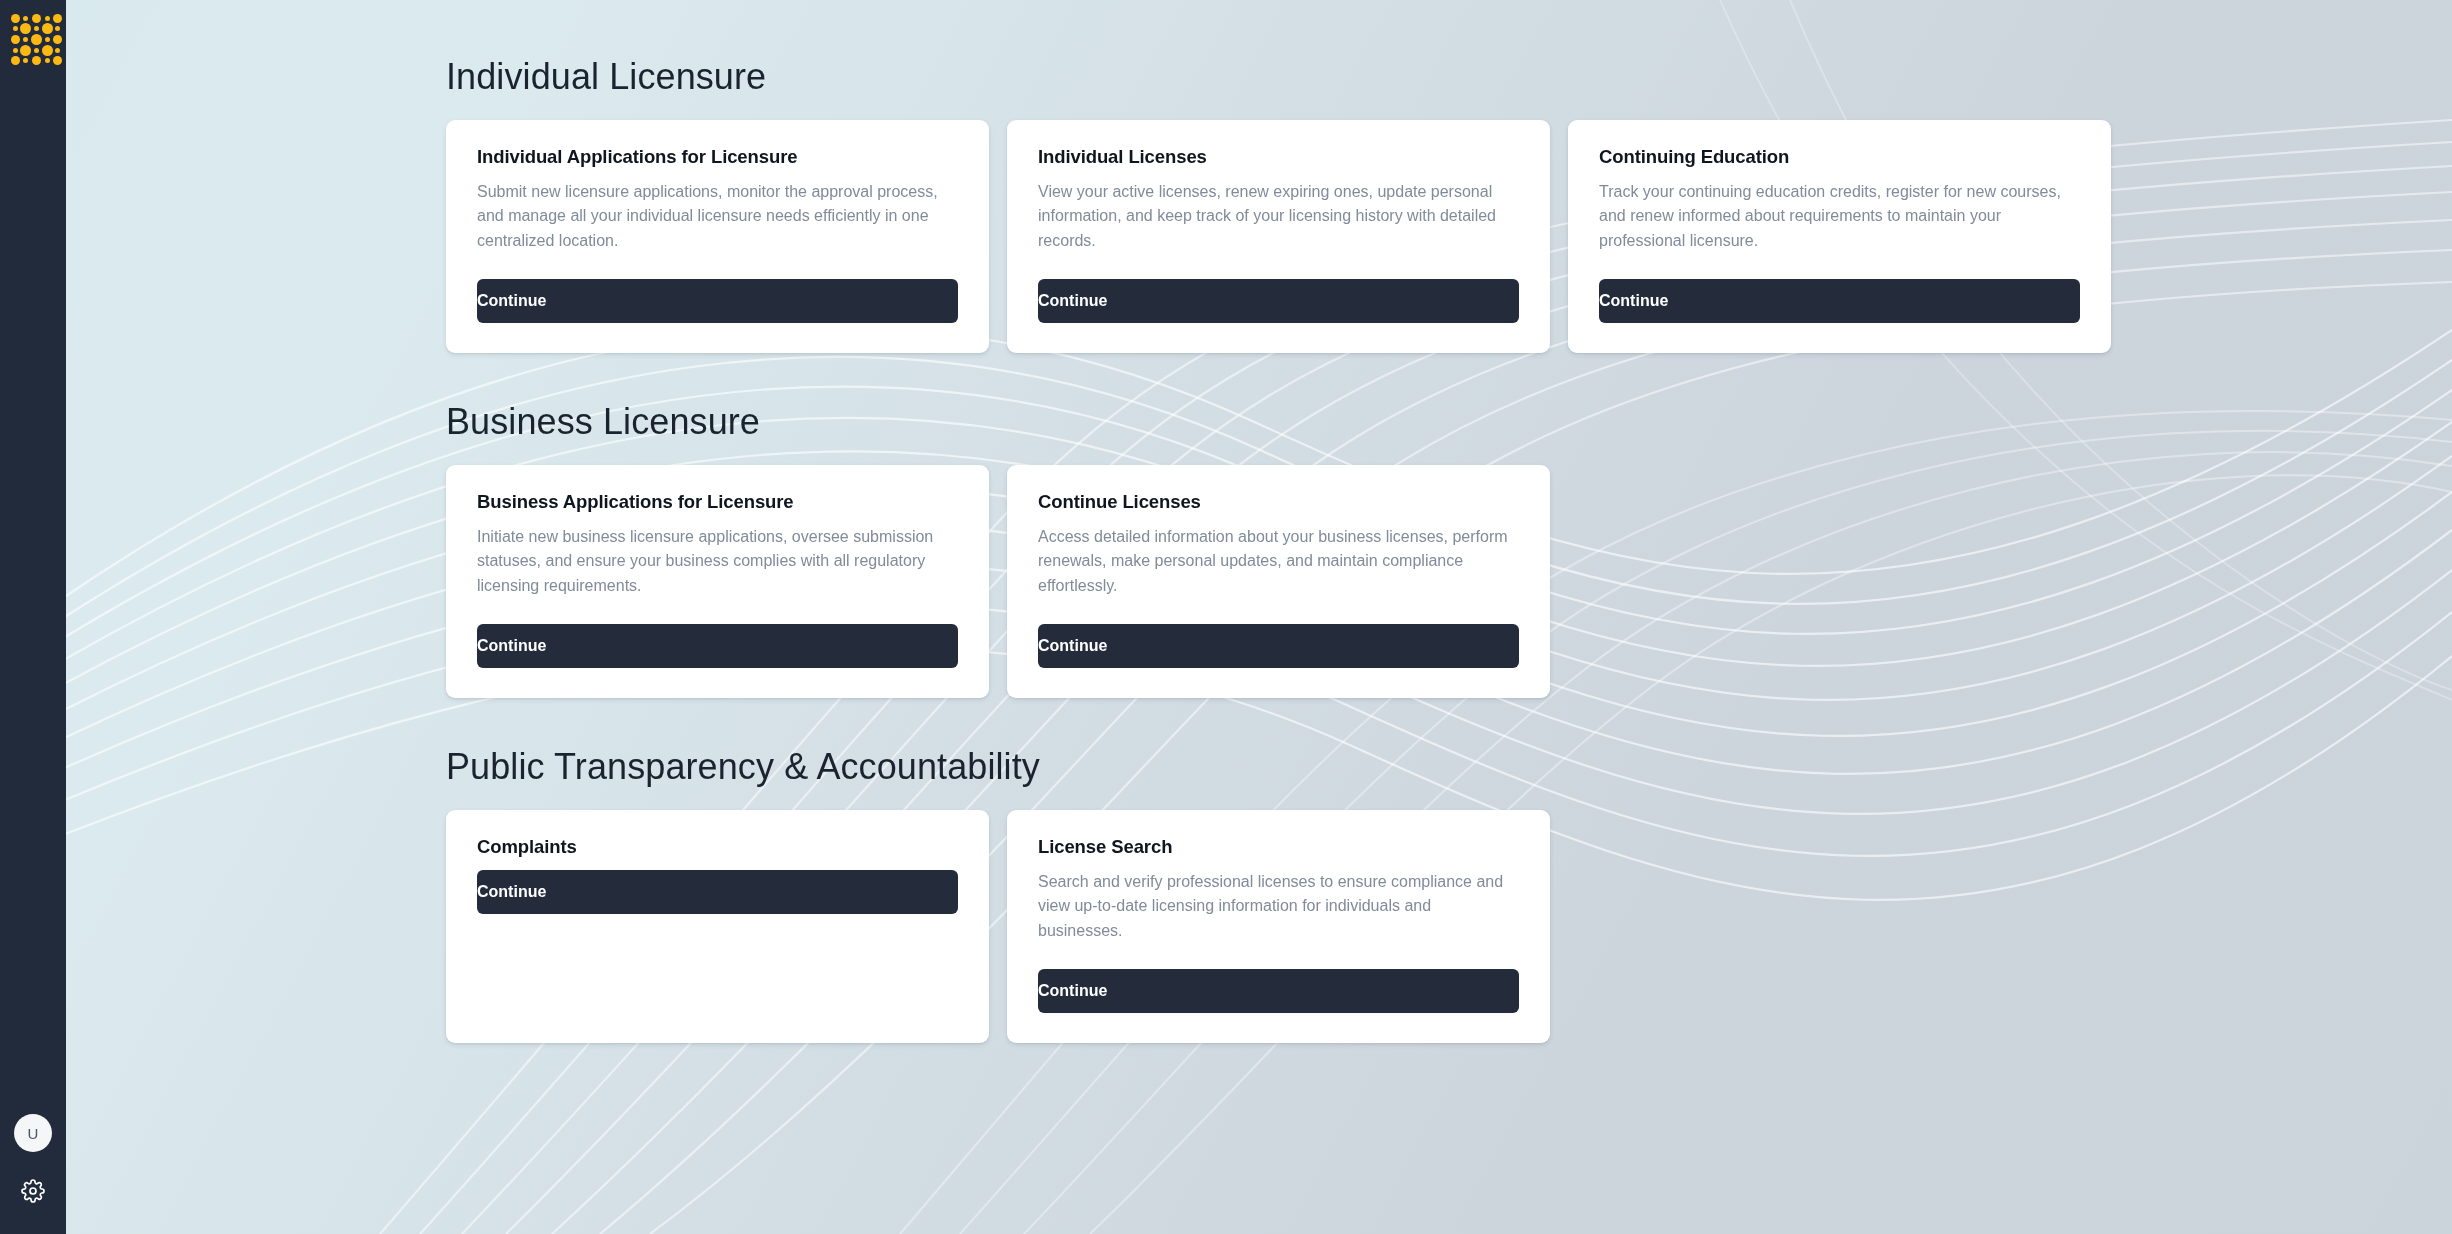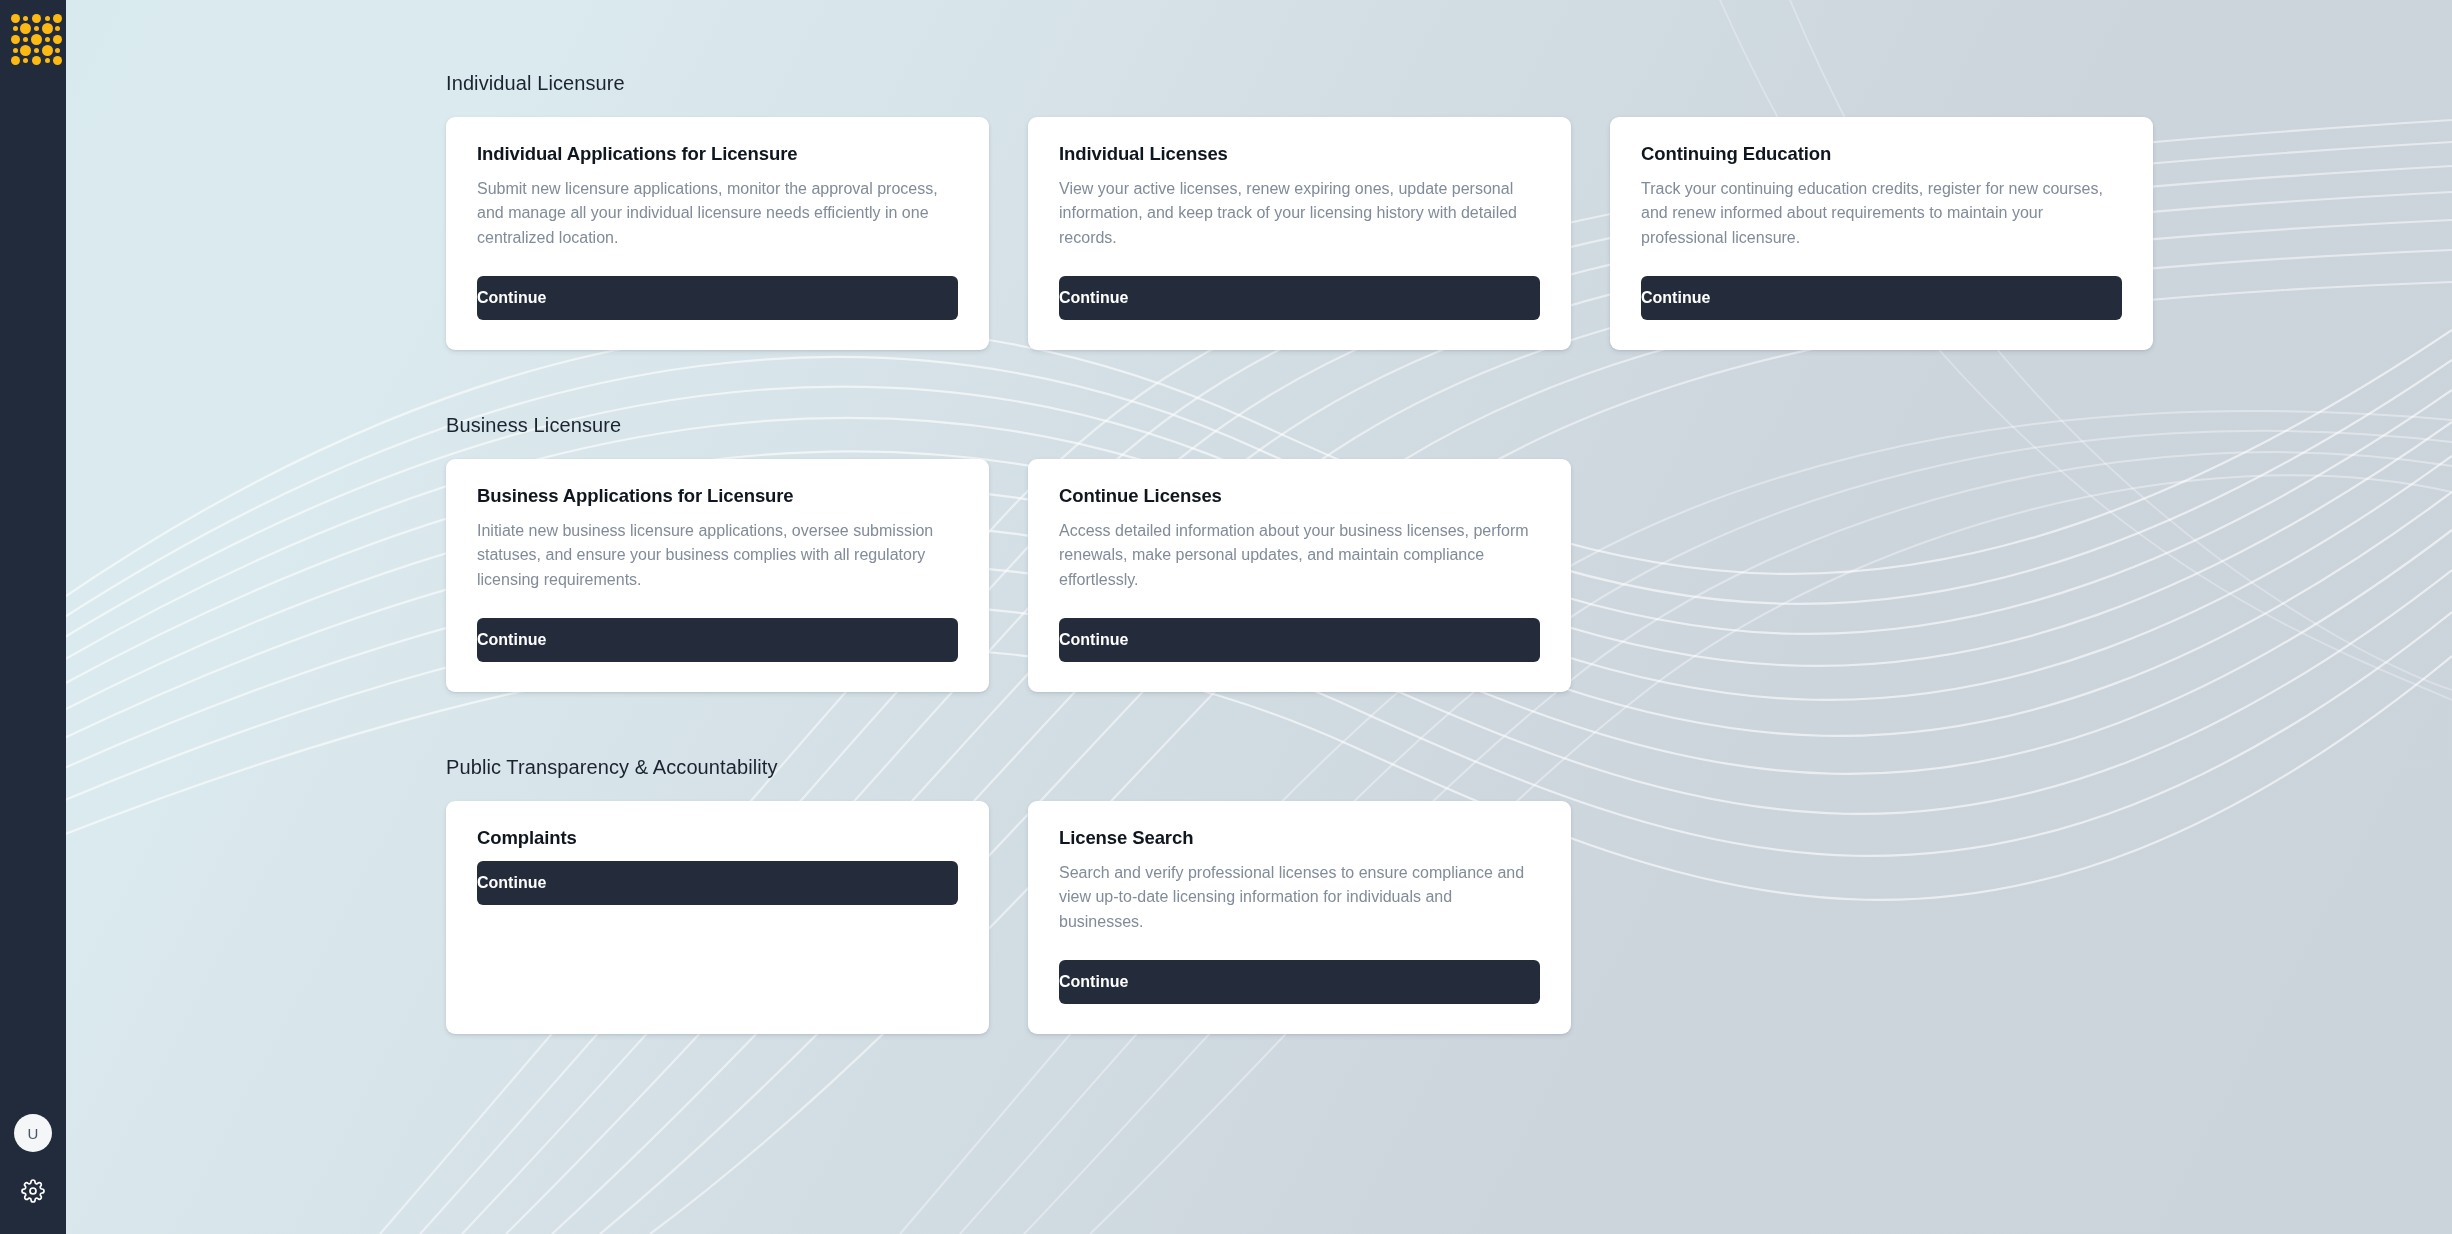--- a/index.html
+++ b/index.html
@@ -77,28 +77,27 @@
   #main {
     position: absolute;
     left: 66px; top: 0;
     width: 2386px;
     height: 1234px;
     z-index: 5;
     padding: 56px 0 0 380px;
   }
   .section { margin-bottom: 0; }
   .section-title {
-    font-size: 20px;
+    font-size: 36px;
     font-weight: 400;
     color: #1b2330;
     letter-spacing: .1px;
     margin-bottom: 22px;
-    margin-top: 16px;
-  }
-  .card-row { display: flex; gap: 39px; }
+  }
+  .card-row { display: flex; gap: 18px; }
   .card {
     width: 543px;
     background: #ffffff;
     border-radius: 9px;
     box-shadow: 0 2px 5px rgba(30,45,65,.10), 0 1px 2px rgba(30,45,65,.07);
     padding: 26px 31px 30px 31px;
     display: flex;
     flex-direction: column;
   }
   .card-title {

